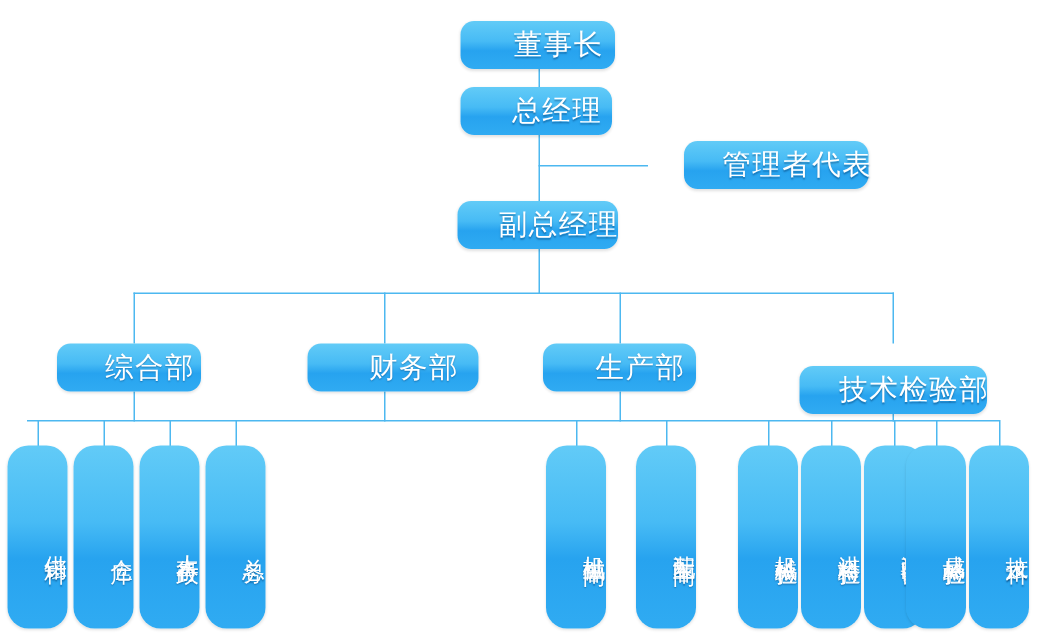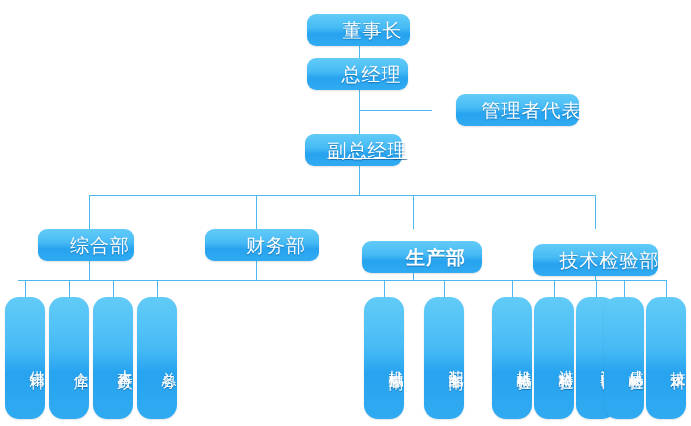--- a/index.html
+++ b/index.html
@@ -86,27 +86,27 @@
   <div class="ln v" style="left:596px;top:280px;height:18px;"></div>
   <div class="ln v" style="left:624px;top:280px;height:18px;"></div>
   <div class="ln v" style="left:666px;top:280px;height:18px;"></div>
 
   <div class="node h-node" style="left:307px;top:14px;width:103px;">董事长</div>
 
   <div class="node h-node" style="left:307px;top:58px;width:101px;">总经理</div>
 
   <div class="node h-node" style="left:432px;top:94px;width:123px;margin-left:24px;">管理者代表</div>
 
-  <div class="node h-node" style="left:305px;top:134px;width:97px;text-decoration:underline;">副总经理</div>
+  <div class="node h-node" style="left:305px;top:134px;width:107px;">副总经理</div>
 
   <div class="node h-node" style="left:38px;top:229px;width:96px;">综合部</div>
 
   <div class="node h-node" style="left:205px;top:229px;width:114px;">财务部</div>
 
-  <div class="node h-node" style="left:362px;top:241px;width:120px;font-weight:bold;">生产部</div>
+  <div class="node h-node" style="left:362px;top:229px;width:102px;">生产部</div>
 
   <div class="node h-node" style="left:533px;top:244px;width:125px;">技术检验部</div>
 
   <div class="node v-node" style="left:5px;top:297px;width:40px;height:122px;">供销科</div>
 
   <div class="node v-node" style="left:49px;top:297px;width:40px;height:122px;">仓库</div>
 
   <div class="node v-node" style="left:93px;top:297px;width:40px;height:122px;">人事行政</div>
 
   <div class="node v-node" style="left:137px;top:297px;width:40px;height:122px;">总务</div>

